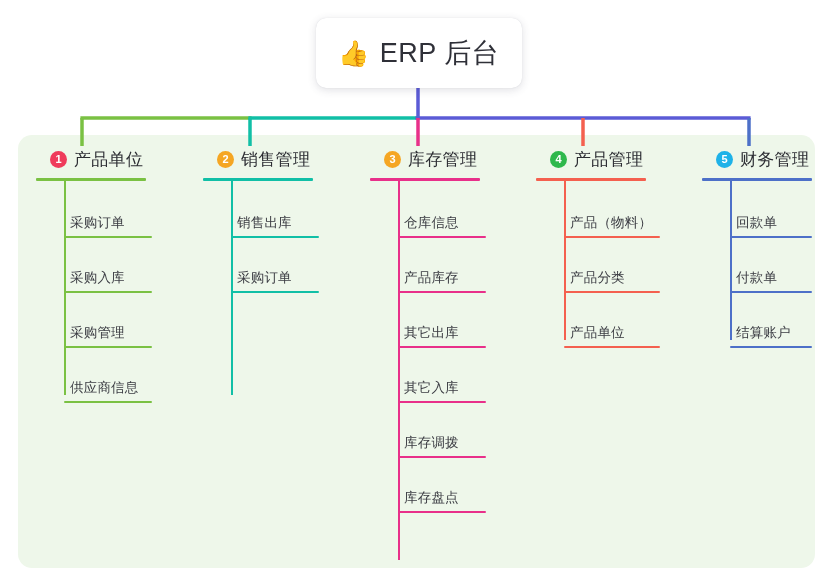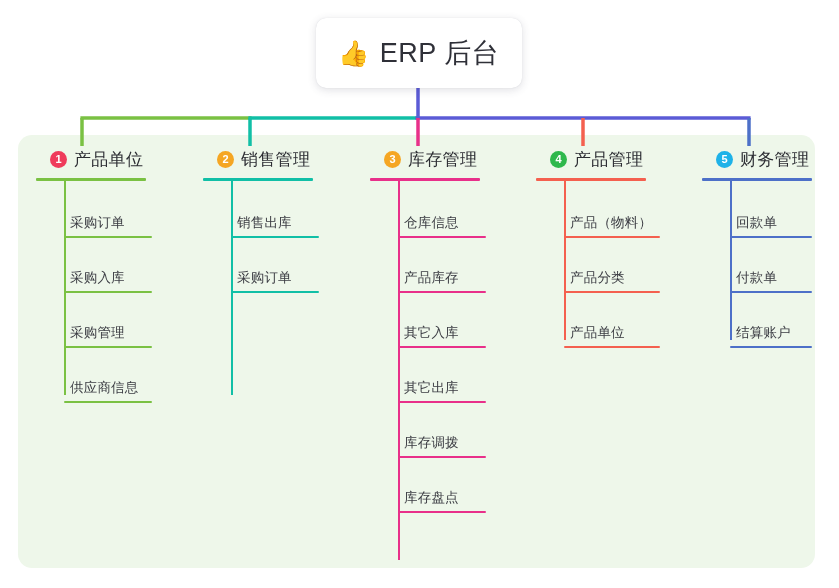--- a/index.html
+++ b/index.html
@@ -217,25 +217,25 @@
           <div class="spine" style="background: rgb(232, 48, 138); height: 379px;"></div>
           <div class="leaf">
             <span class="leaf-text">仓库信息</span>
             <div class="leaf-rule" style="background: rgb(232, 48, 138); width: 88px;"></div>
           </div>
           <div class="leaf">
             <span class="leaf-text">产品库存</span>
             <div class="leaf-rule" style="background: rgb(232, 48, 138); width: 88px;"></div>
           </div>
           <div class="leaf">
+            <span class="leaf-text">其它出库</span>
+            <div class="leaf-rule" style="background: rgb(232, 48, 138); width: 88px;"></div>
+          </div>
+          <div class="leaf">
             <span class="leaf-text">其它入库</span>
-            <div class="leaf-rule" style="background: rgb(232, 48, 138); width: 88px;"></div>
-          </div>
-          <div class="leaf">
-            <span class="leaf-text">其它出库</span>
             <div class="leaf-rule" style="background: rgb(232, 48, 138); width: 88px;"></div>
           </div>
           <div class="leaf">
             <span class="leaf-text">库存调拨</span>
             <div class="leaf-rule" style="background: rgb(232, 48, 138); width: 88px;"></div>
           </div>
           <div class="leaf">
             <span class="leaf-text">库存盘点</span>
             <div class="leaf-rule" style="background: rgb(232, 48, 138); width: 88px;"></div>
           </div>

